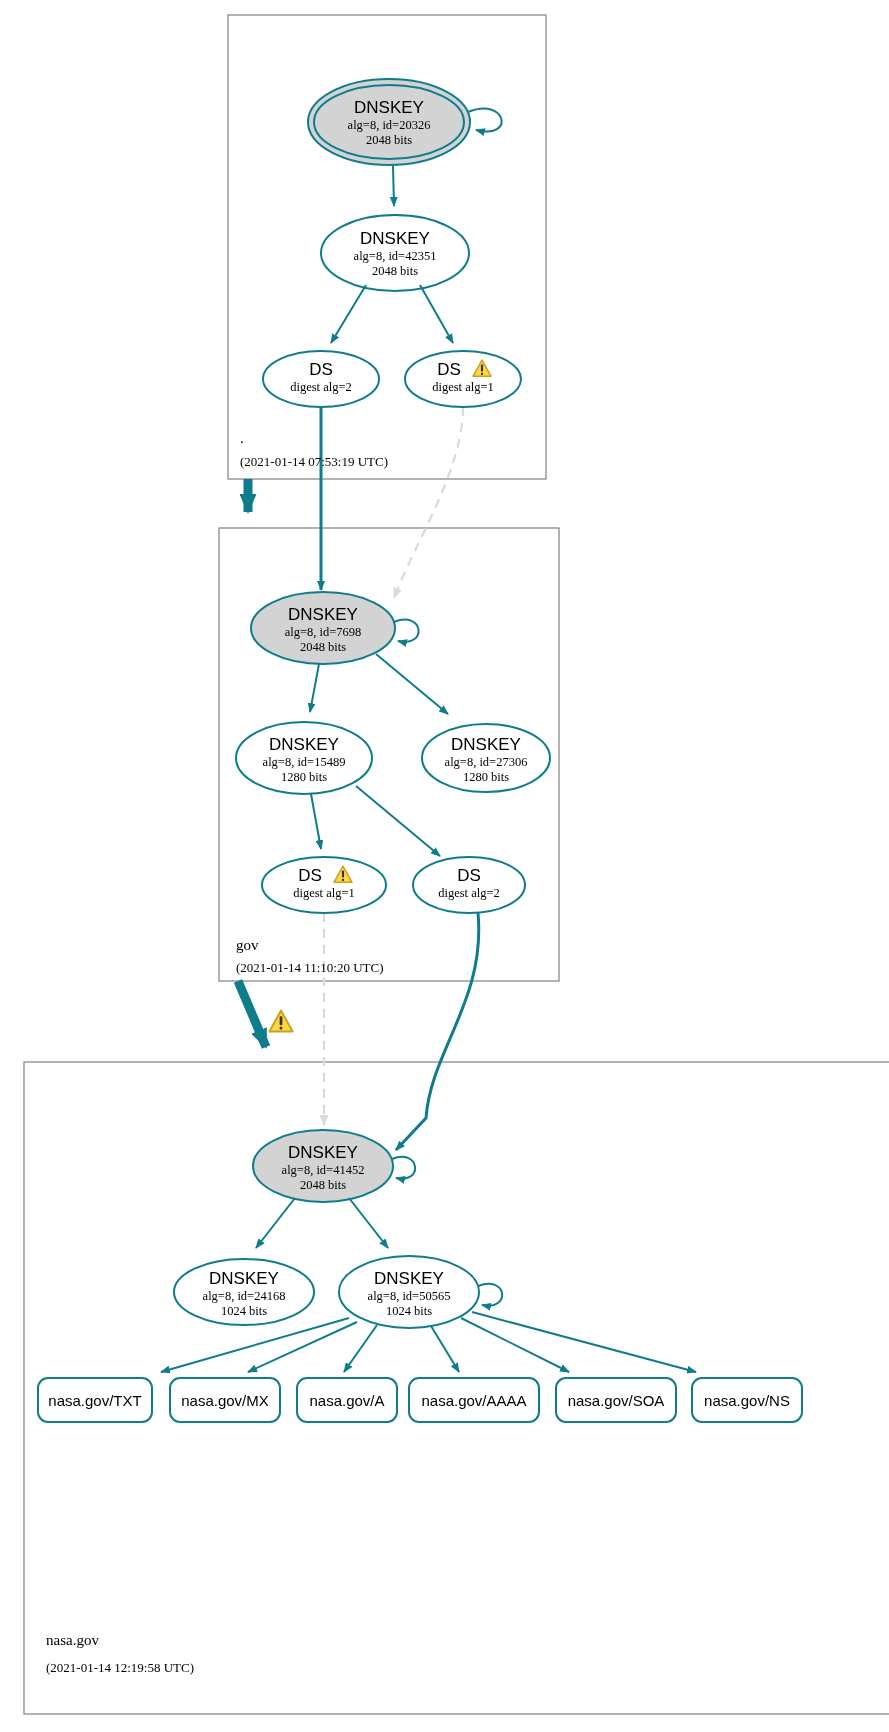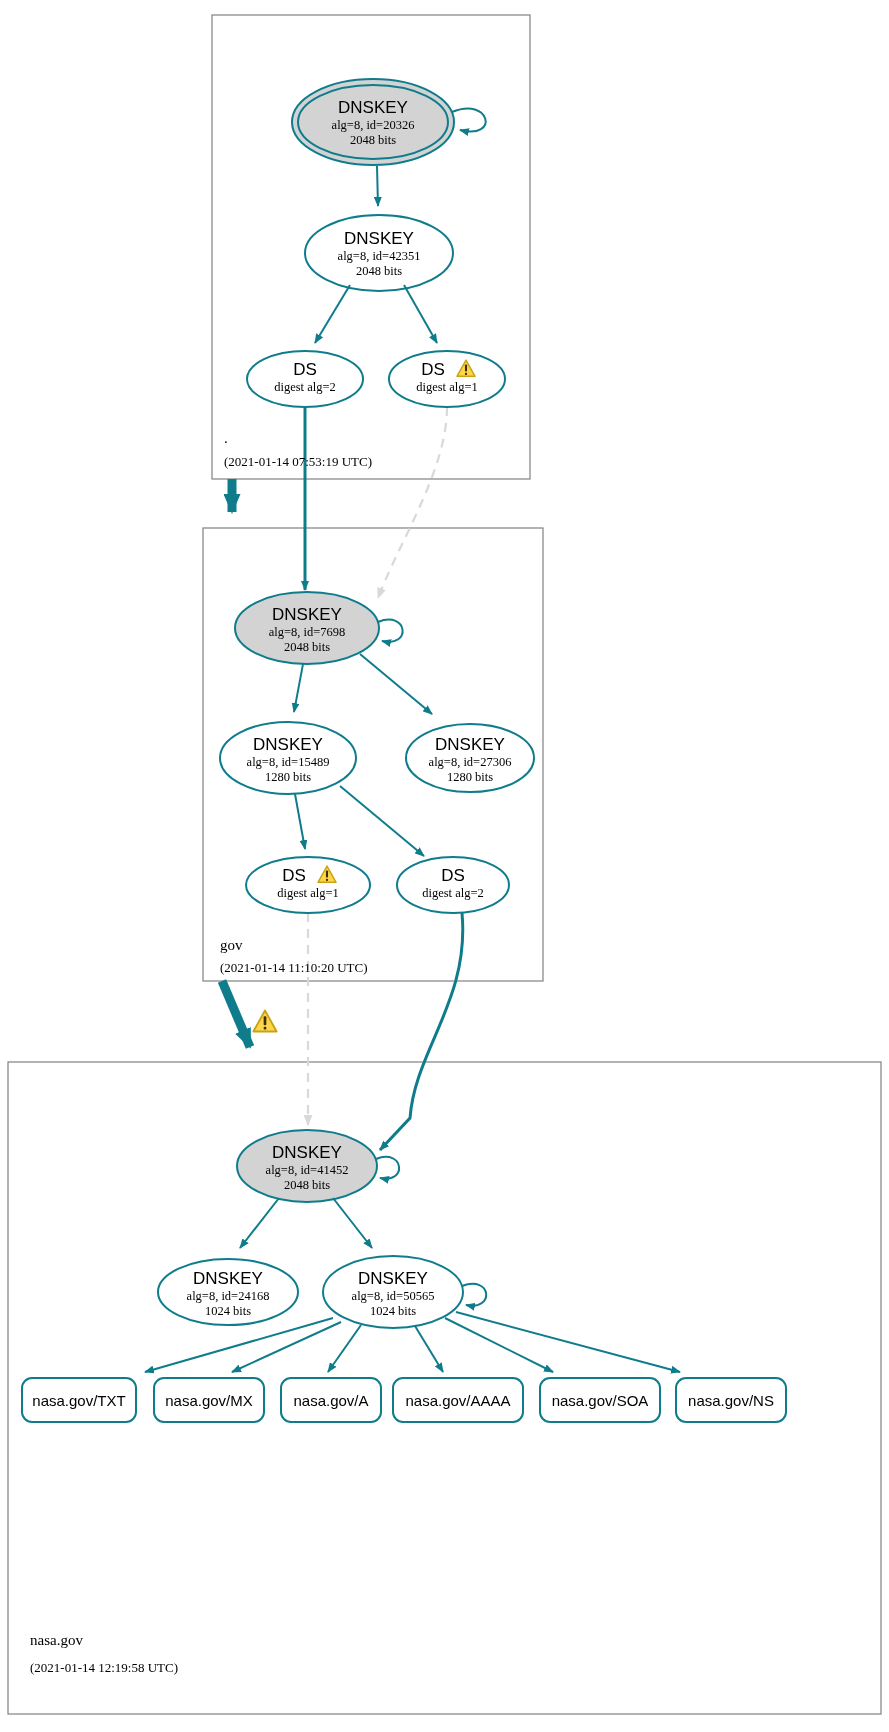--- a/index.html
+++ b/index.html
@@ -10,21 +10,21 @@
   }
   body {
     width: 889px;
     height: 1732px;
     position: relative;
     font-family: "Liberation Sans", sans-serif;
     overflow: hidden;
   }
   #diagram-root {
     position: absolute;
-    left: 0;
+    left: 16px;
     top: 0;
     width: 704px;
     height: 1732px;
   }
   svg#chain-svg {
     position: absolute;
     left: 0;
     top: 0;
     width: 889px;
     height: 1732px;

